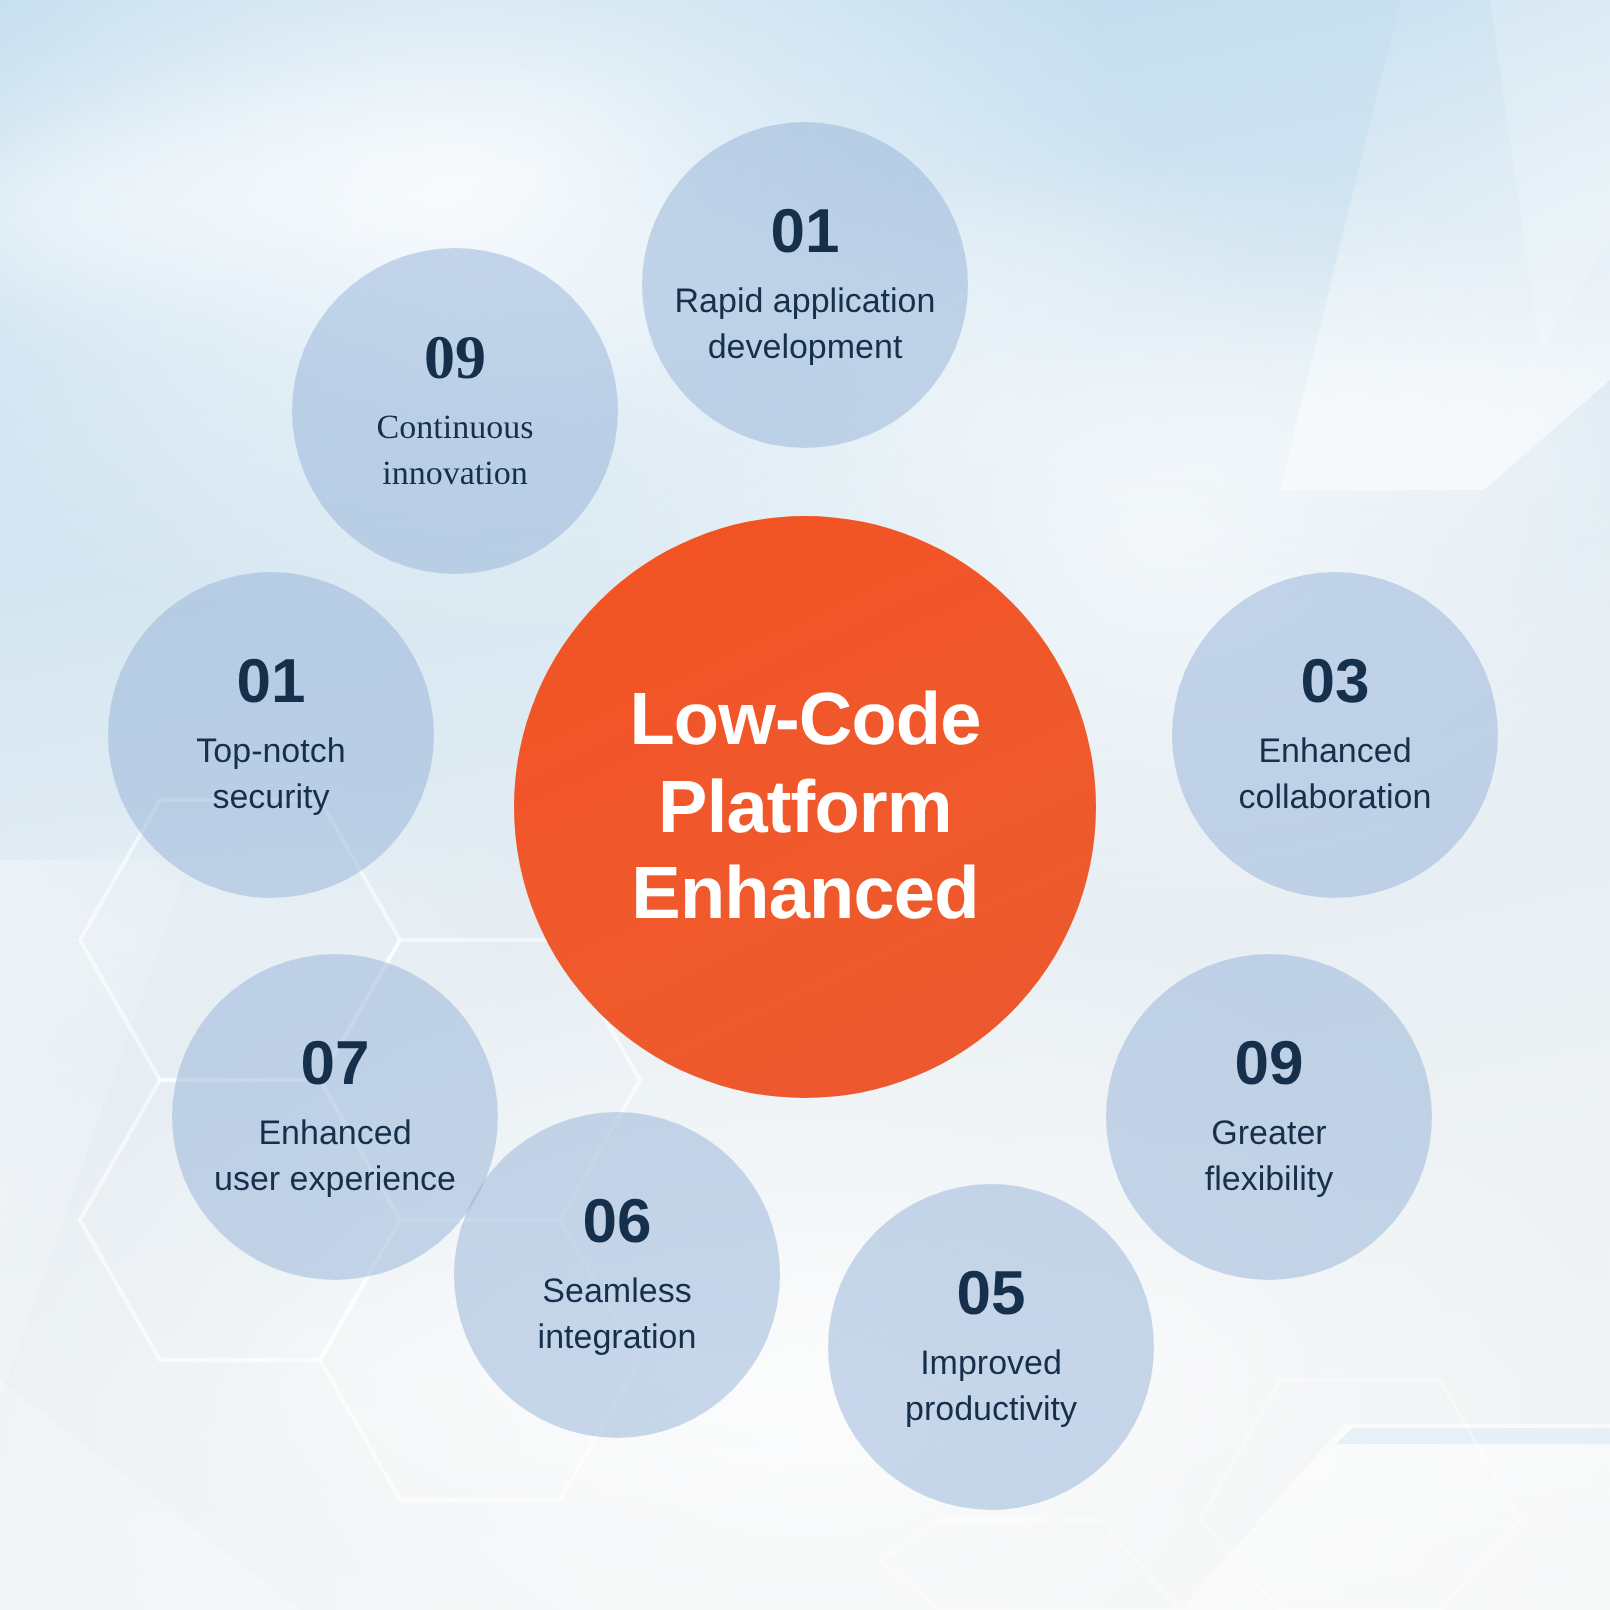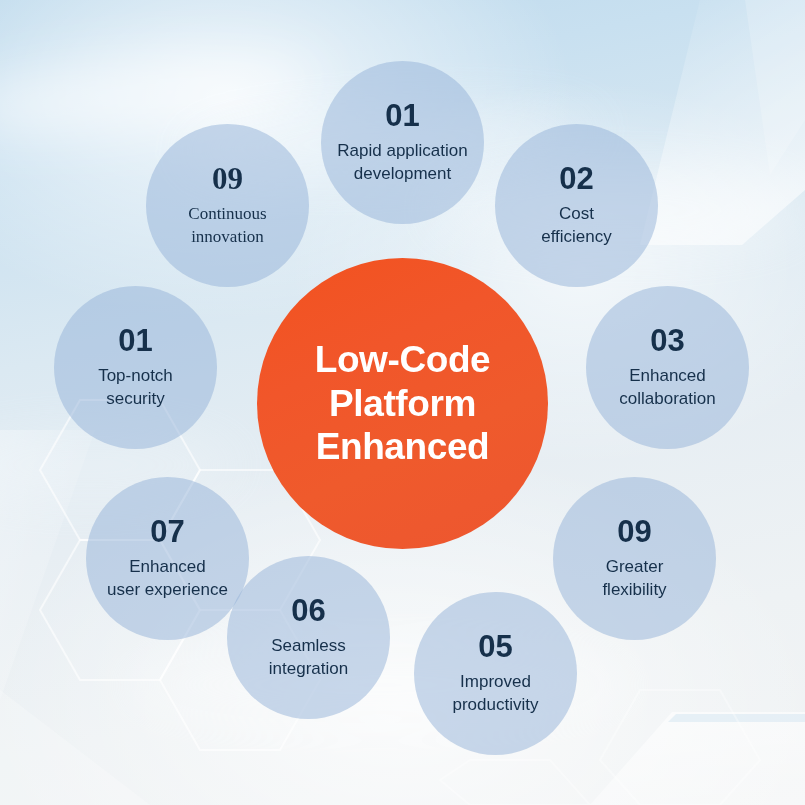--- a/index.html
+++ b/index.html
@@ -161,25 +161,20 @@
       </g>
     </svg>
   </div>
 
   <div class="bubble" id="bubble-1">
     <div class="num">01</div>
     <div class="label">Rapid application
 development</div>
   </div>
 
-  <div class="bubble" id="bubble-2">
-    <div class="num">02</div>
-    <div class="label">Cost
-efficiency</div>
-  </div>
 
   <div class="bubble" id="bubble-3">
     <div class="num">03</div>
     <div class="label">Enhanced
 collaboration</div>
   </div>
 
   <div class="bubble" id="bubble-4">
     <div class="num">09</div>
     <div class="label">Greater

